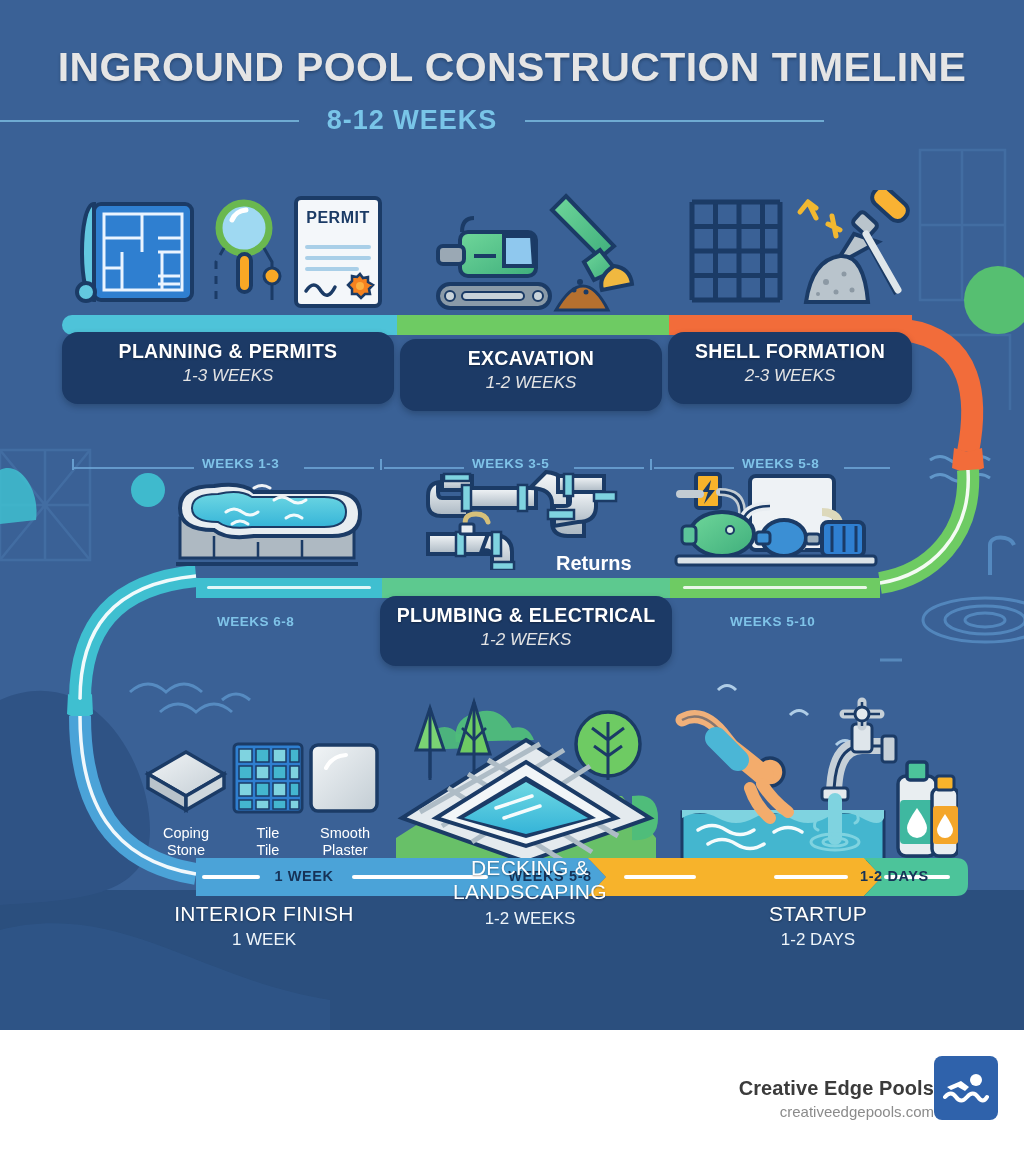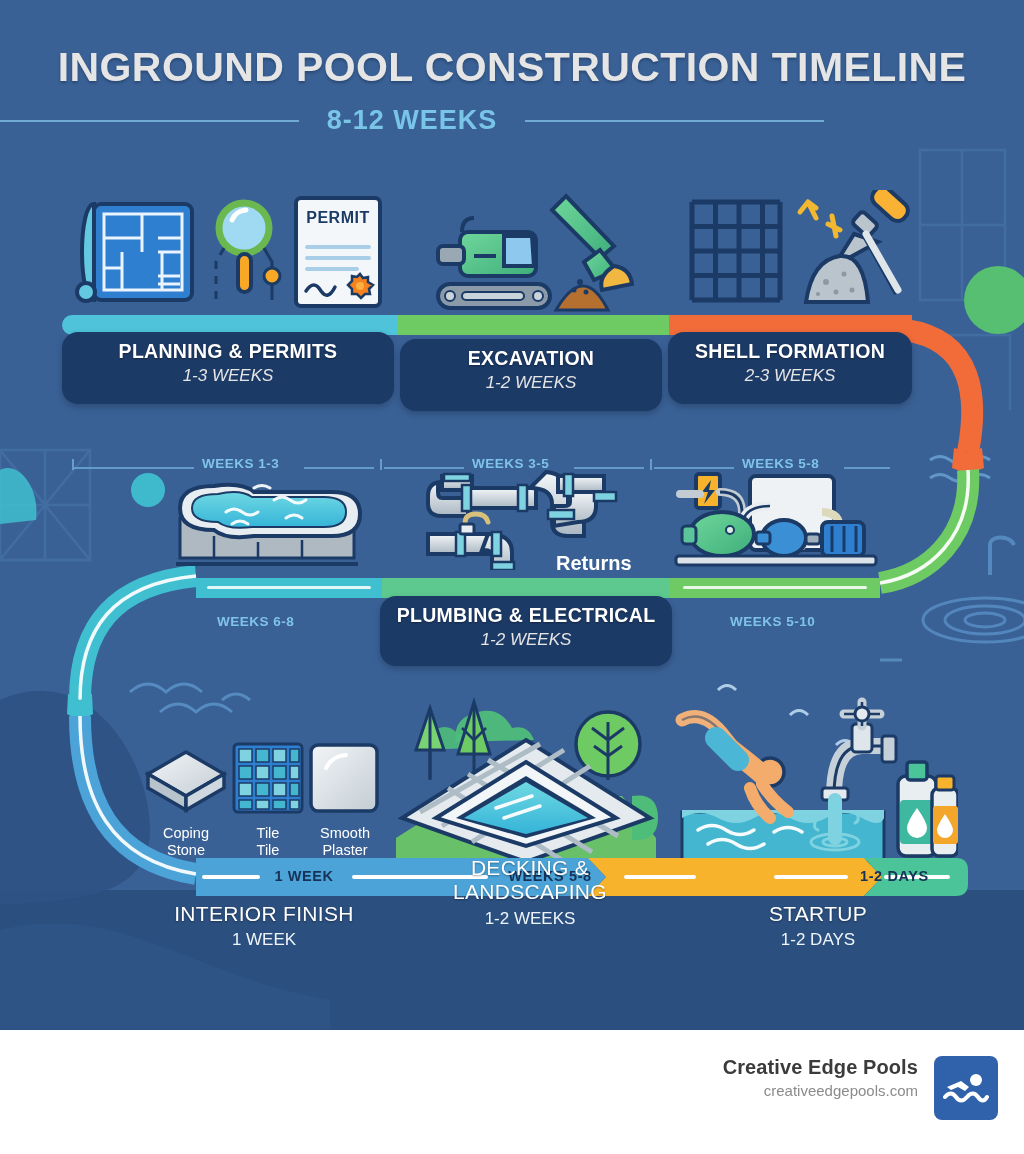--- a/index.html
+++ b/index.html
@@ -65,21 +65,21 @@
 
   
   .mini-cap{ position:absolute; text-align:center; color:#ffffff;
              font-size:14.5px; line-height:1.2; font-weight:normal; }
   .float-lbl{ position:absolute; color:#fff; font-size:20px; font-weight:bold; }
 
   
   .footer{ position:absolute; left:0; top:1030px; width:1024px; height:124px;
            background:#ffffff; }
   .footer-inner{ position:absolute; right:26px; top:26px; display:flex;
-                 align-items:flex-start; gap:16px; }
+                 align-items:flex-end; }
   .brand-txt{ text-align:right; }
   .brand-name{ font-size:20px; font-weight:bold; color:#3b3b3b; letter-spacing:.1px;}
   .brand-url{ font-size:15px; color:#8b8b8b; margin-top:3px;}
   .brand-badge{ width:64px; height:64px; border-radius:8px; background:#2f62ab;
                 display:flex; align-items:center; justify-content:center;}
 
   .ico{ position:absolute; }
 </style>
 </head>
 <body>

